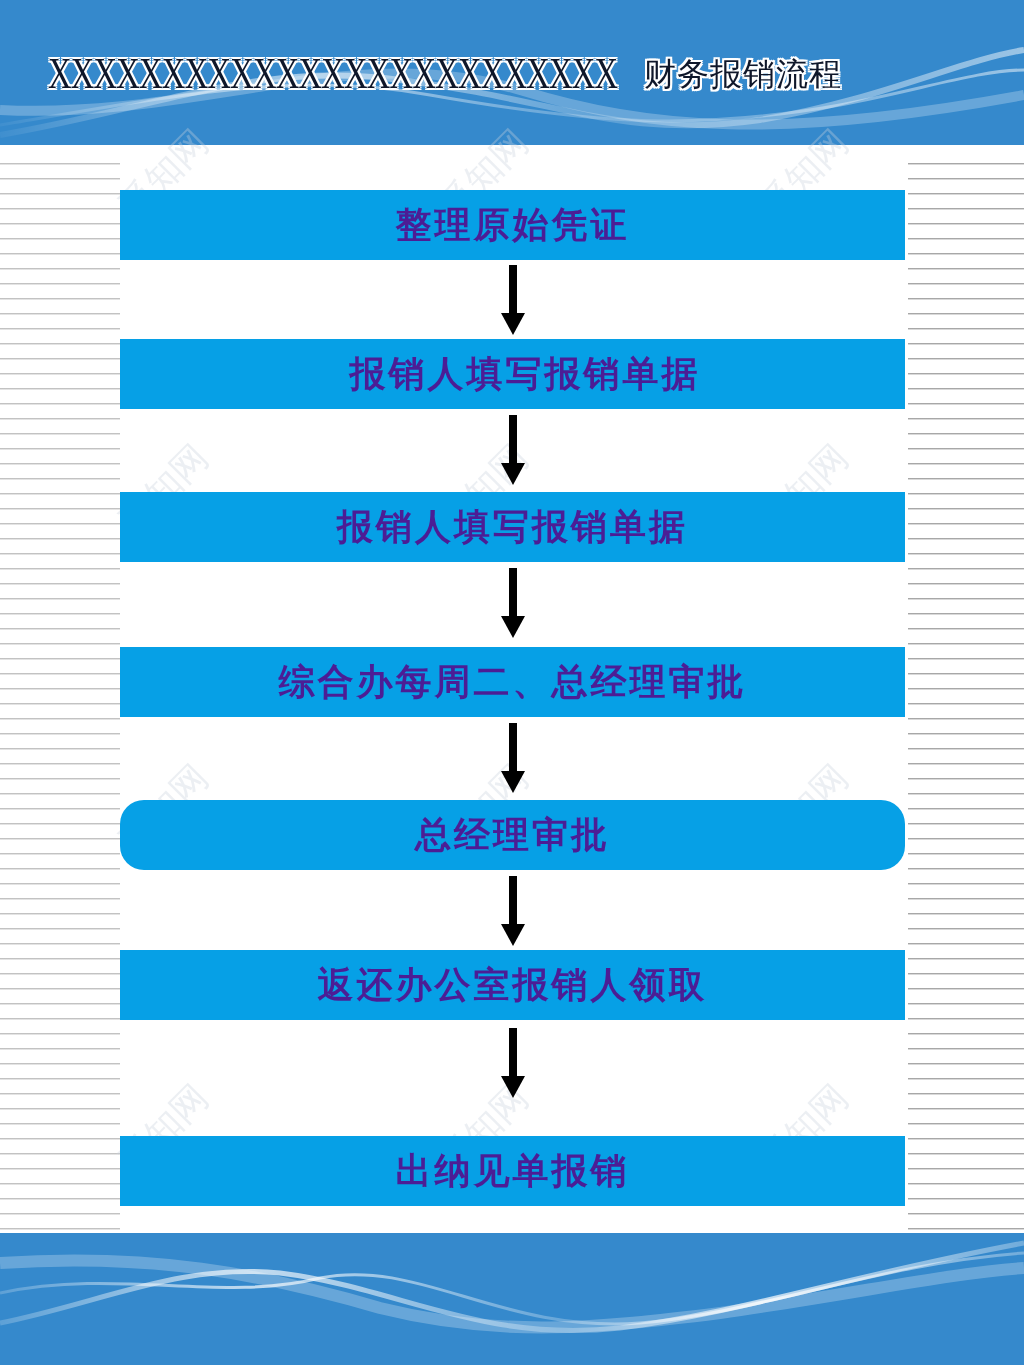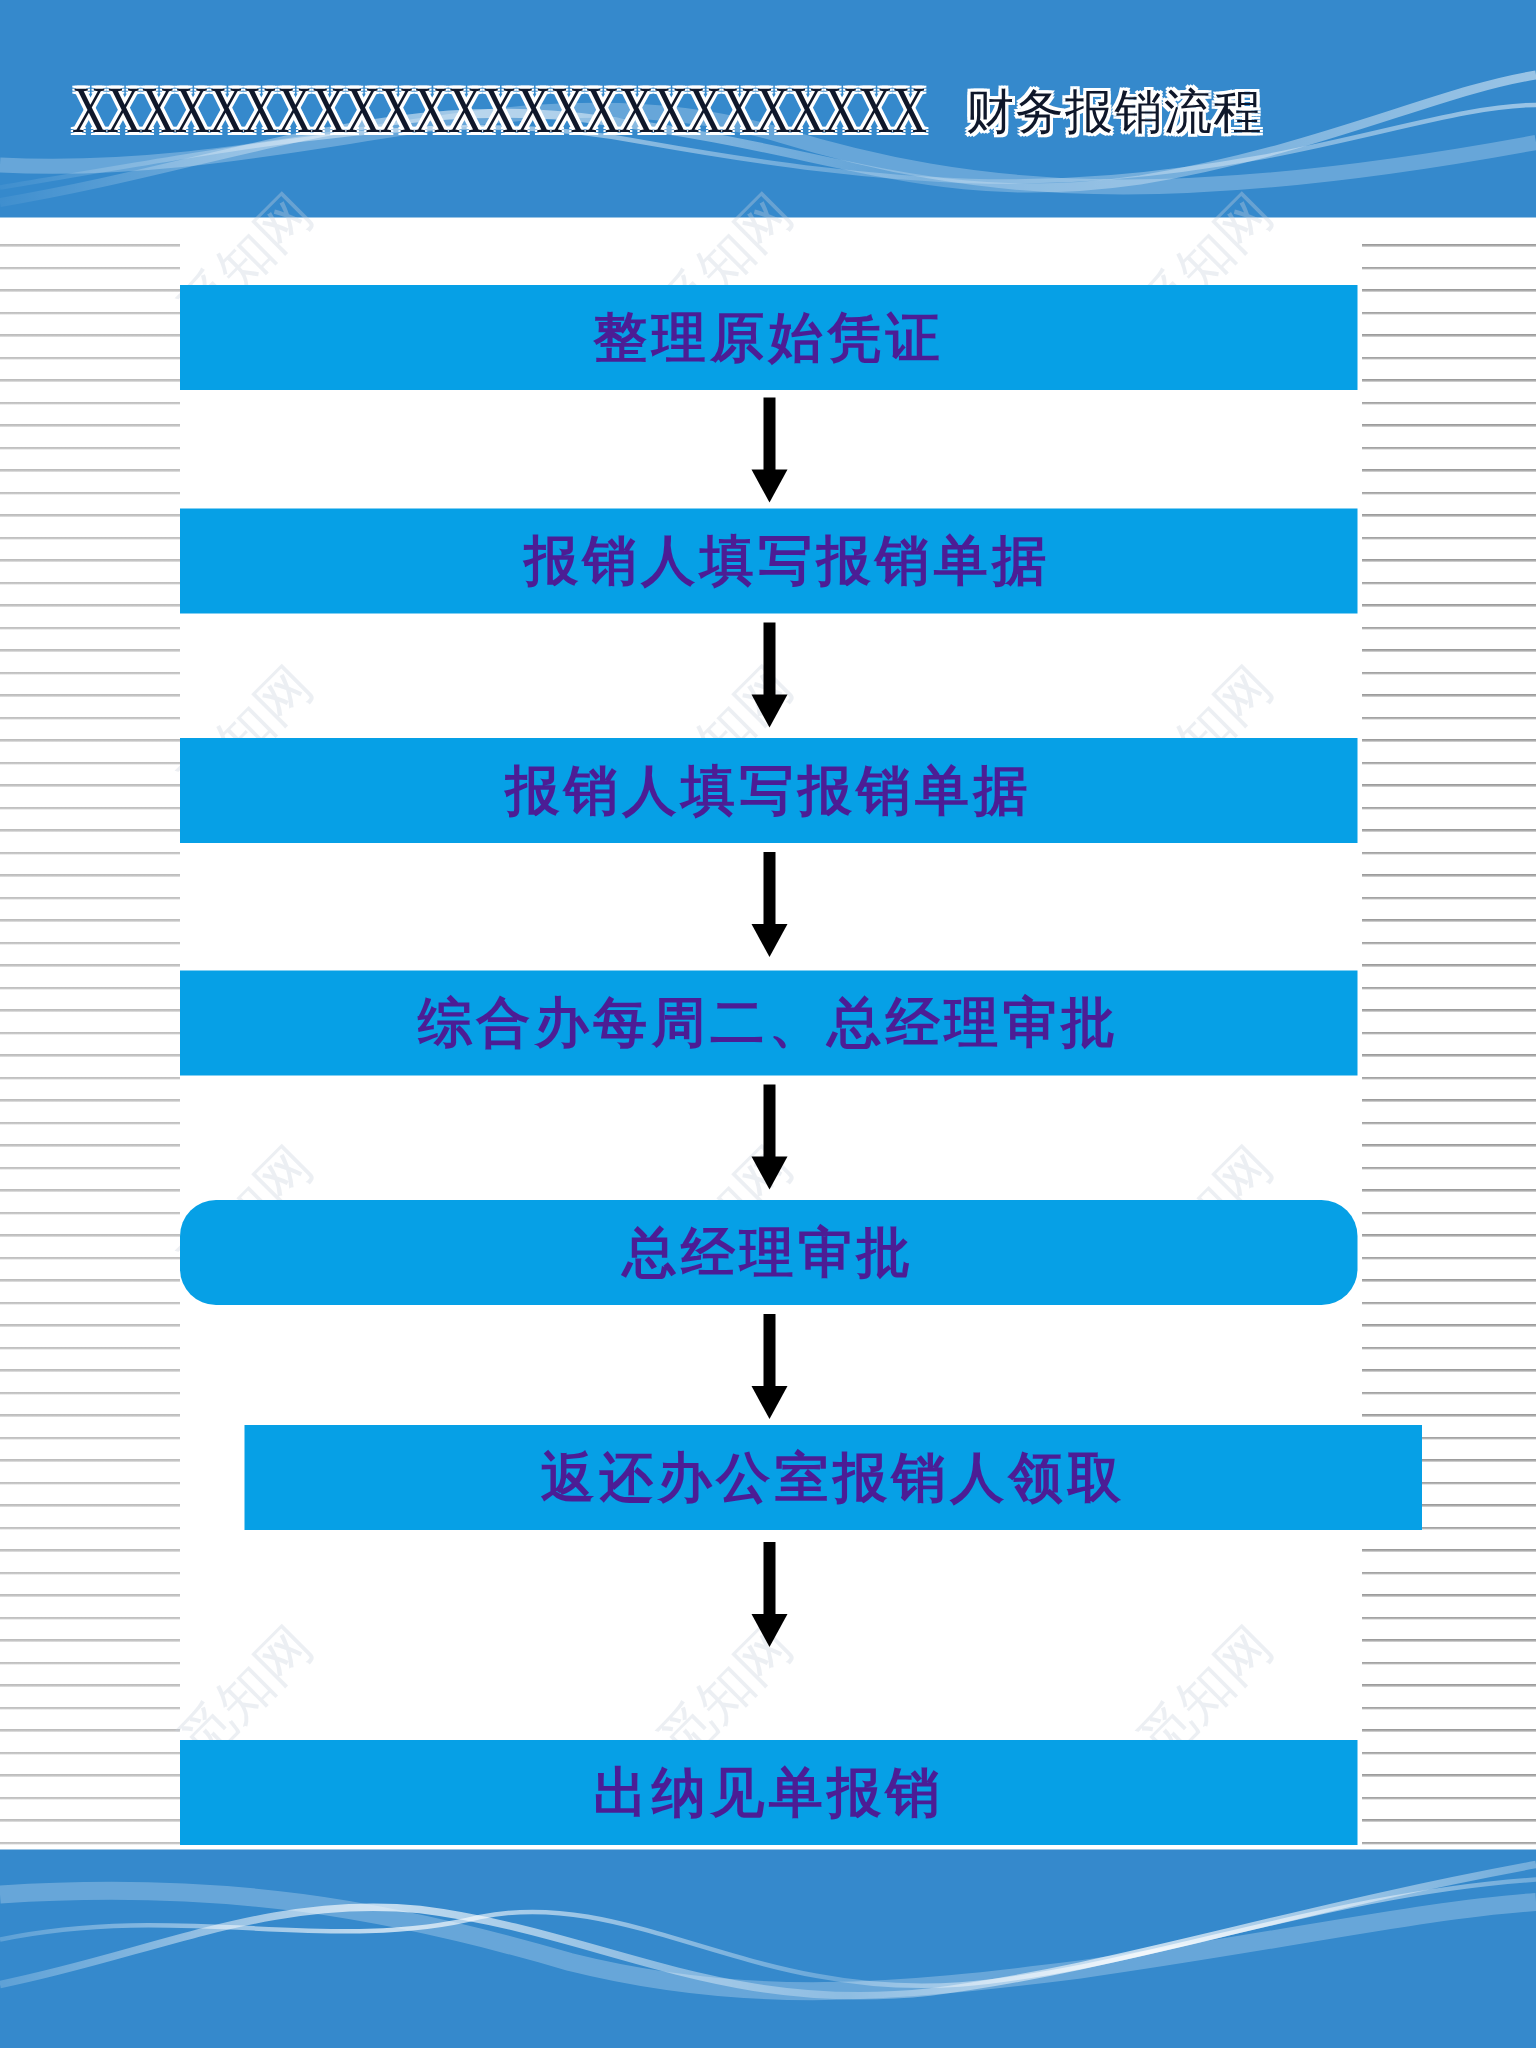--- a/index.html
+++ b/index.html
@@ -134,29 +134,29 @@
   </div>
 
 <div class="step" style="top:800px;border-radius:24px;">
   <span>总经理审批</span>
 </div>
 <div class="arrow" style="top:876px;">
     <div class="shaft"></div>
     <div class="head"></div>
   </div>
 
-<div class="step" style="top:950px;margin-left:43px;">
+<div class="step" style="top:950px;">
   <span>返还办公室报销人领取</span>
 </div>
 <div class="arrow" style="top:1028px;">
     <div class="shaft"></div>
     <div class="head"></div>
   </div>
 
-<div class="step" style="top:1160px;">
+<div class="step" style="top:1136px;">
   <span>出纳见单报销</span>
 </div>
 
 <div class="banner-bottom">
   <svg class="wave" viewBox="0 0 1024 132" preserveAspectRatio="none">
     <defs>
       <linearGradient id="wg2" x1="0" y1="0" x2="1" y2="0">
         <stop offset="0" stop-color="#ffffff" stop-opacity="0.2"></stop>
         <stop offset="0.25" stop-color="#ffffff" stop-opacity="0.7"></stop>
         <stop offset="0.55" stop-color="#ffffff" stop-opacity="0.25"></stop>

